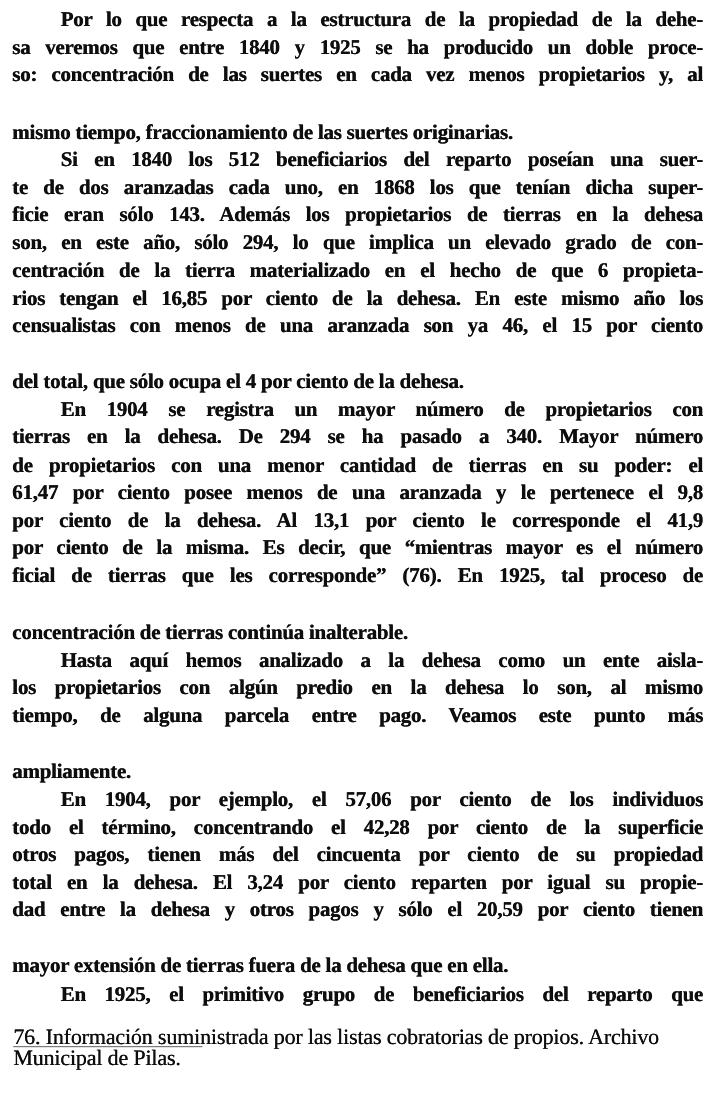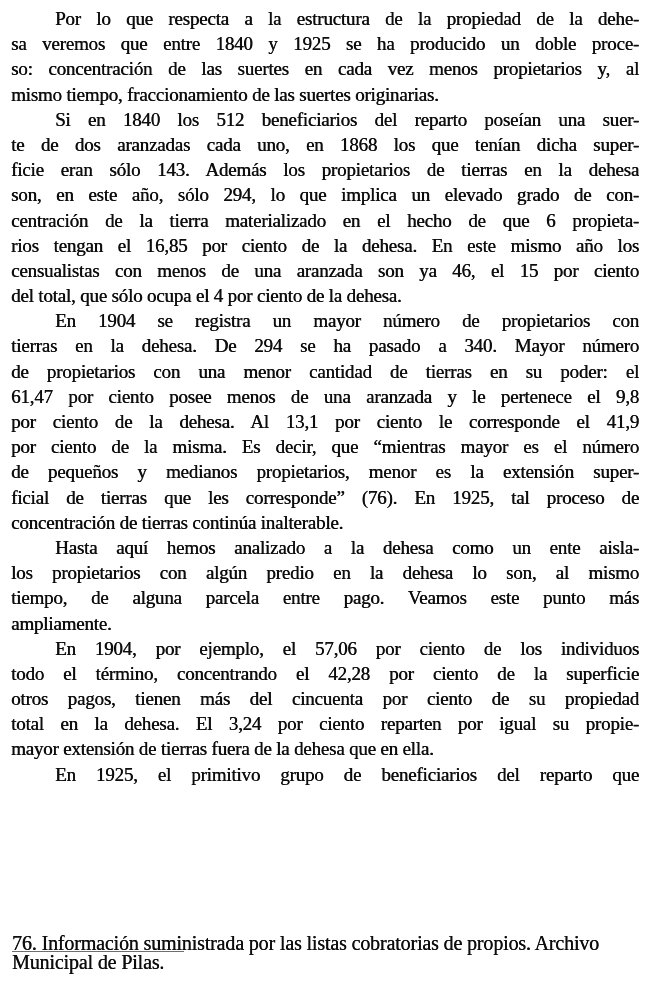--- a/index.html
+++ b/index.html
@@ -22,23 +22,24 @@
     font-size: 19px;
     line-height: 25.2px;
     height: 25.2px;
     overflow: hidden;
     letter-spacing: -0.2px;
     text-align: justify;
     text-align-last: justify;
     -moz-text-align-last: justify;
     text-shadow: 0.4px 0 0 currentColor;
     white-space: normal;
+    font-weight: bold;
   }
   .line.para-first { text-indent: 44px; }
-  .line.para-last  { text-align-last: left; -moz-text-align-last: left; }
+  .line.para-last  { text-align-last: left; margin-top: 26px; -moz-text-align-last: left; }
   .footnote-rule {
     position: absolute;
     left: 12px;
     top: 951px;
     width: 172px;
     height: 1px;
     background: #6e6e6e;
   }
   .footnote-text {
     position: absolute;
@@ -67,29 +68,29 @@
       <div class="line">centración de la tierra materializado en el hecho de que 6 propieta-</div>
       <div class="line">rios tengan el 16,85 por ciento de la dehesa. En este mismo año los</div>
       <div class="line">censualistas con menos de una aranzada son ya 46, el 15 por ciento</div>
       <div class="line para-last">del total, que sólo ocupa el 4 por ciento de la dehesa.</div>
       <div class="line para-first">En 1904 se registra un mayor número de propietarios con</div>
       <div class="line">tierras en la dehesa. De 294 se ha pasado a 340. Mayor número</div>
       <div class="line">de propietarios con una menor cantidad de tierras en su poder: el</div>
       <div class="line">61,47 por ciento posee menos de una aranzada y le pertenece el 9,8</div>
       <div class="line">por ciento de la dehesa. Al 13,1 por ciento le corresponde el 41,9</div>
       <div class="line">por ciento de la misma. Es decir, que “mientras mayor es el número</div>
-      <div class="line">de pequeños y medianos propietarios, menor es la extensión super-</div>
       <div class="line">ficial de tierras que les corresponde” (76). En 1925, tal proceso de</div>
       <div class="line para-last">concentración de tierras continúa inalterable.</div>
       <div class="line para-first">Hasta aquí hemos analizado a la dehesa como un ente aisla-</div>
       <div class="line">los propietarios con algún predio en la dehesa lo son, al mismo</div>
       <div class="line">tiempo, de alguna parcela entre pago. Veamos este punto más</div>
       <div class="line para-last">ampliamente.</div>
       <div class="line para-first">En 1904, por ejemplo, el 57,06 por ciento de los individuos</div>
       <div class="line">todo el término, concentrando el 42,28 por ciento de la superficie</div>
       <div class="line">otros pagos, tienen más del cincuenta por ciento de su propiedad</div>
       <div class="line">total en la dehesa. El 3,24 por ciento reparten por igual su propie-</div>
+      <div class="line">dad entre la dehesa y otros pagos y sólo el 20,59 por ciento tienen</div>
       <div class="line para-last">mayor extensión de tierras fuera de la dehesa que en ella.</div>
       <div class="line para-first">En 1925, el primitivo grupo de beneficiarios del reparto que</div>
     </div>
   <div class="footnote-rule"></div>
   <div class="footnote-text">76. Información suministrada por las listas cobratorias de propios. Archivo Municipal de Pilas.</div>
 </div>
 
 </body></html>

